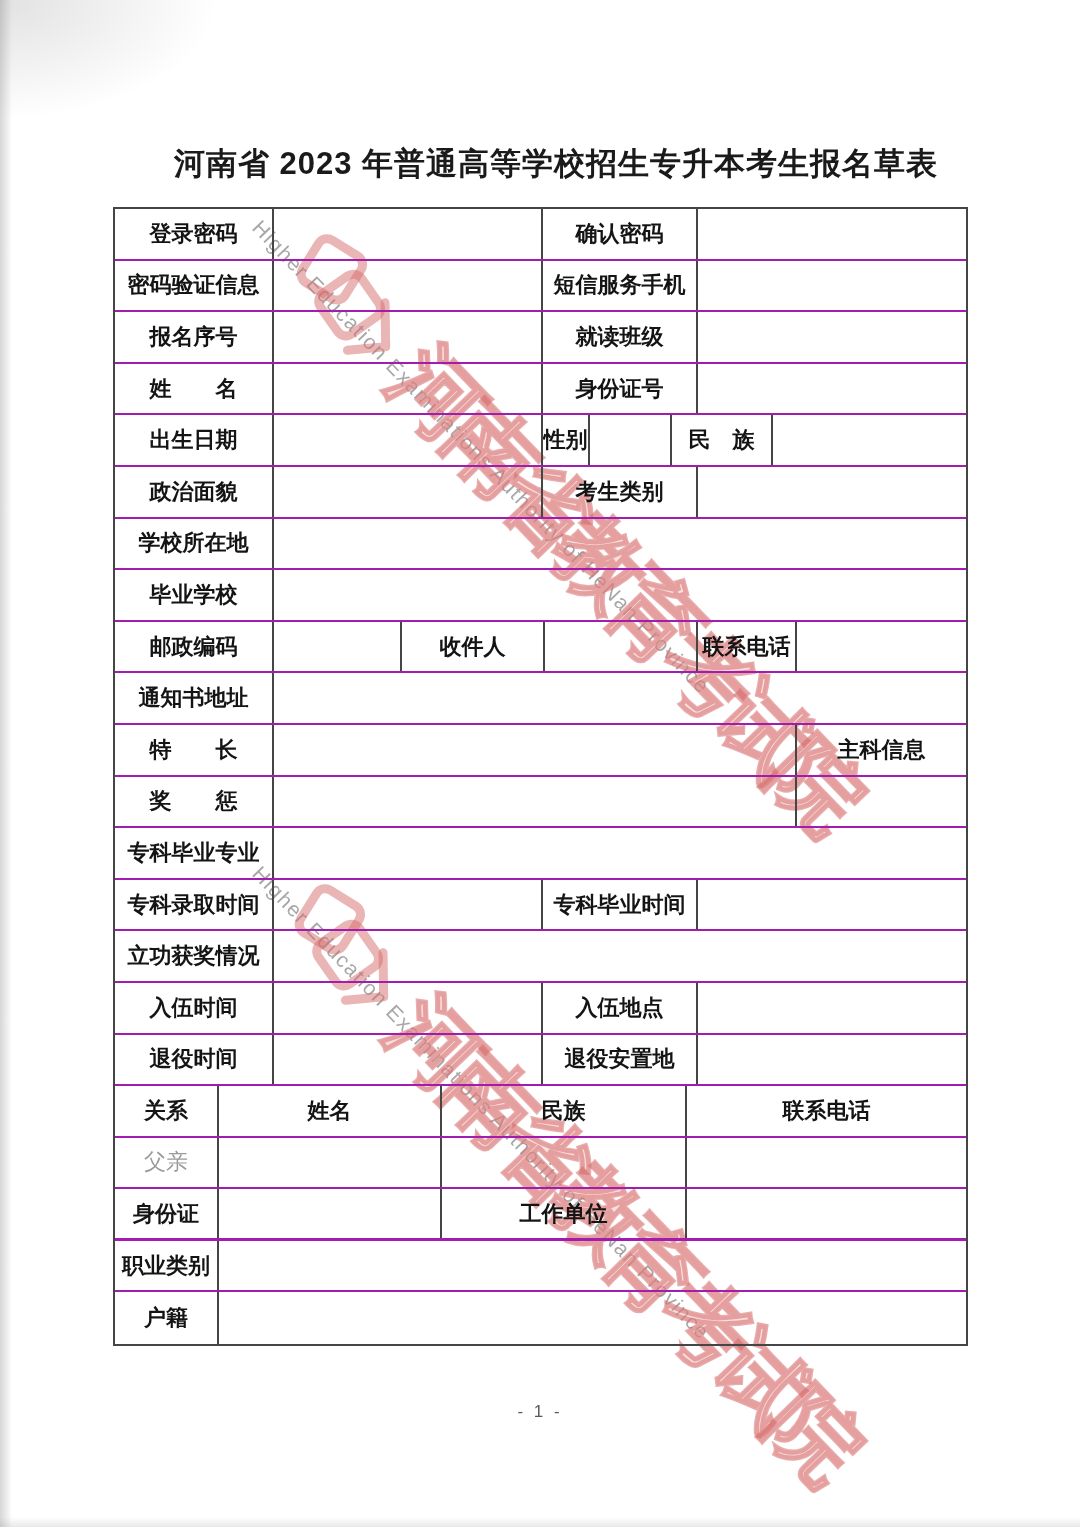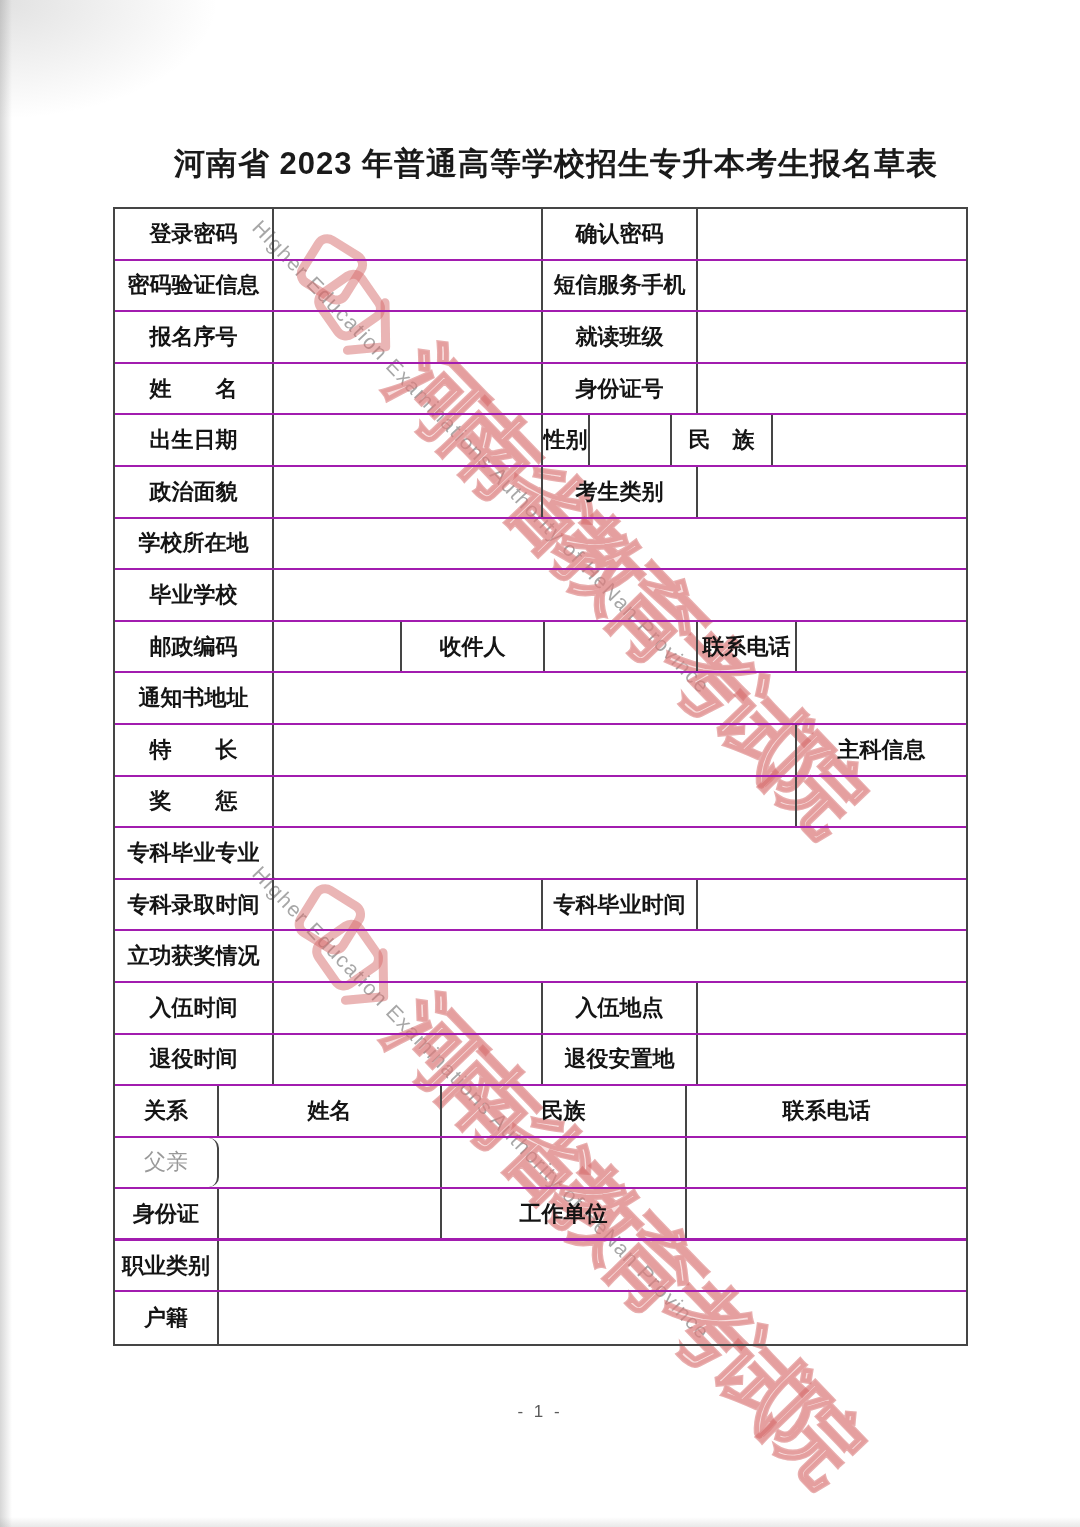--- a/index.html
+++ b/index.html
@@ -28,21 +28,21 @@
   .t-row{display:flex;height:51.6px;border-bottom:2px solid #a21caf;box-sizing:border-box;}
   .t-row:last-child{border-bottom:none;}
   .t-row.sep{border-bottom-width:3px;}
   .cell{
     box-sizing:border-box;border-right:2px solid #454545;
     display:flex;align-items:center;justify-content:center;
     font-weight:bold;font-size:22px;color:#141414;white-space:nowrap;overflow:hidden;
   }
   .cell.last{flex:1;border-right:none;}
   .cell.value{font-weight:normal;}
-  .cell.gray{color:#9a9a9a;font-weight:normal;border-radius:10px;}
+  .cell.gray{color:#9a9a9a;font-weight:normal;}
   .c-lab{width:159px}.c-v1{width:269px}.c-lab2{width:155px}
   .c-sexl{width:47px}.c-sexv{width:82px}.c-mzl{width:101px}
   .c-postv{width:128px}.c-recip{width:143px}.c-recipv{width:153px}.c-tel{width:99px}
   .c-wide{width:523px}
   .c-f1{width:104px}.c-f2{width:223px}.c-f3{width:245px}
 
   .page-num{
     position:absolute;top:1402px;left:0;width:100%;text-align:center;
     font-size:17px;color:#5a5a5a;letter-spacing:3px;
   }

